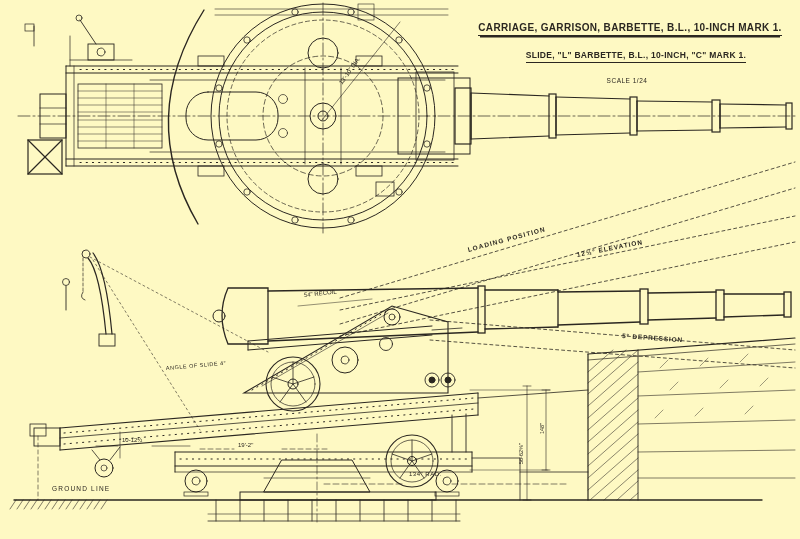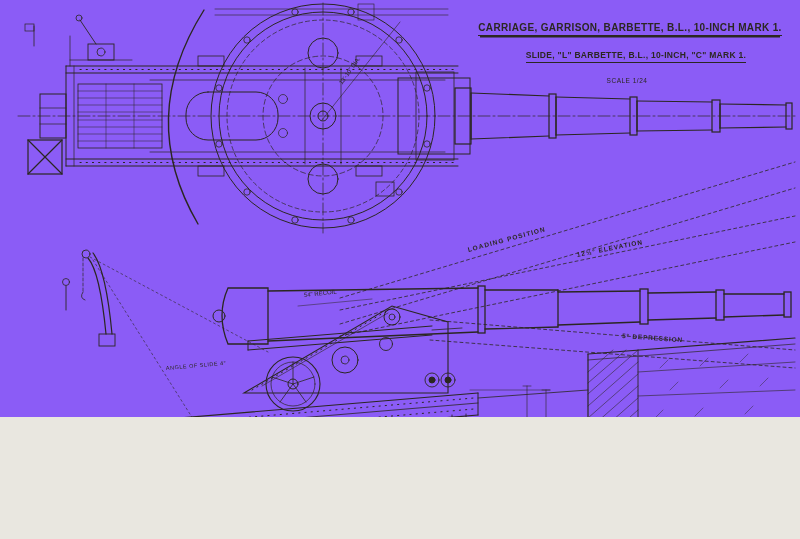--- a/index.html
+++ b/index.html
@@ -1,16 +1,16 @@
 <!DOCTYPE html>
 <html><head>
 <meta charset="utf-8">
 <style>
   html,body{margin:0;padding:0;background:#e9e7e0;}
-  #screen{position:relative;width:800px;height:417px;background:#8b5cf6;overflow:hidden;
+  #screen{position:relative;width:800px;height:539px;background:#fef9c3;overflow:hidden;
           font-family:"Liberation Sans",sans-serif;color:#2b2721;}
   #drawing{position:absolute;left:0;top:0;}
   .lbl{position:absolute;white-space:nowrap;line-height:1;color:#2b2721;}
   .und{border-bottom:1px solid #2b2721;padding-bottom:2px;}
   .und2{box-shadow:0 3.5px 0 -2px #2b2721;}
 </style>
 </head>
 <body>
 
 <div id="screen">

